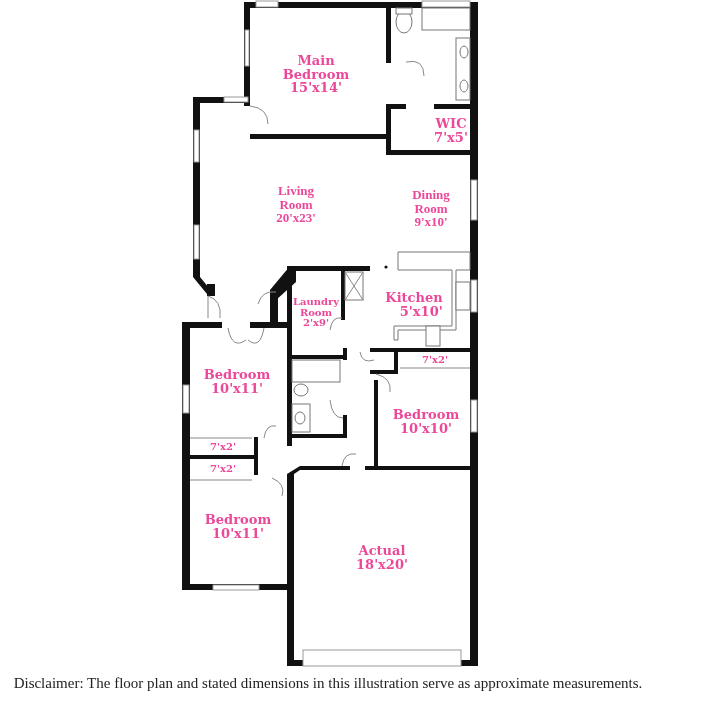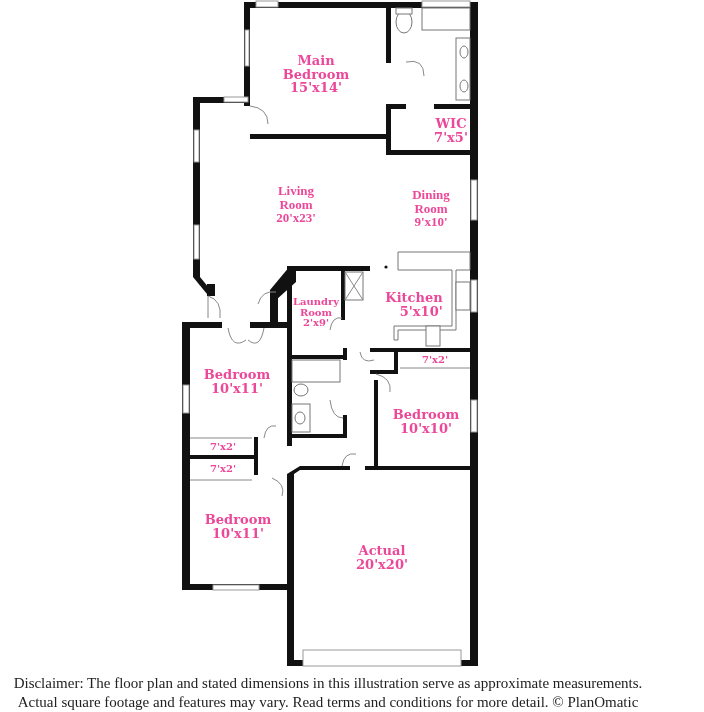--- a/index.html
+++ b/index.html
@@ -168,23 +168,22 @@
 <div class="label lg" style="left:426px; top:422px;">
   <span class="nm">Bedroom</span>
   <span class="dm">10'x10'</span>
 </div>
 <div class="label lg" style="left:238px; top:527px;">
   <span class="nm">Bedroom</span>
   <span class="dm">10'x11'</span>
 </div>
 <div class="label lg" style="left:382px; top:558px;">
   <span class="nm">Actual</span>
-  <span class="dm">20'x20'</span>
+  <span class="dm">18'x20'</span>
 </div>
 
 <div class="label tiny" style="left:435px; top:360px;">7'x2'</div>
 <div class="label tiny" style="left:223px; top:447px;">7'x2'</div>
 <div class="label tiny" style="left:223px; top:469px;">7'x2'</div>
 
 <div id="disclaimer">
   <div>Disclaimer: The floor plan and stated dimensions in this illustration serve as approximate measurements.</div>
-  <div>Actual square footage and features may vary. Read terms and conditions for more detail. © PlanOmatic</div>
 </div>
 
 </body></html>

